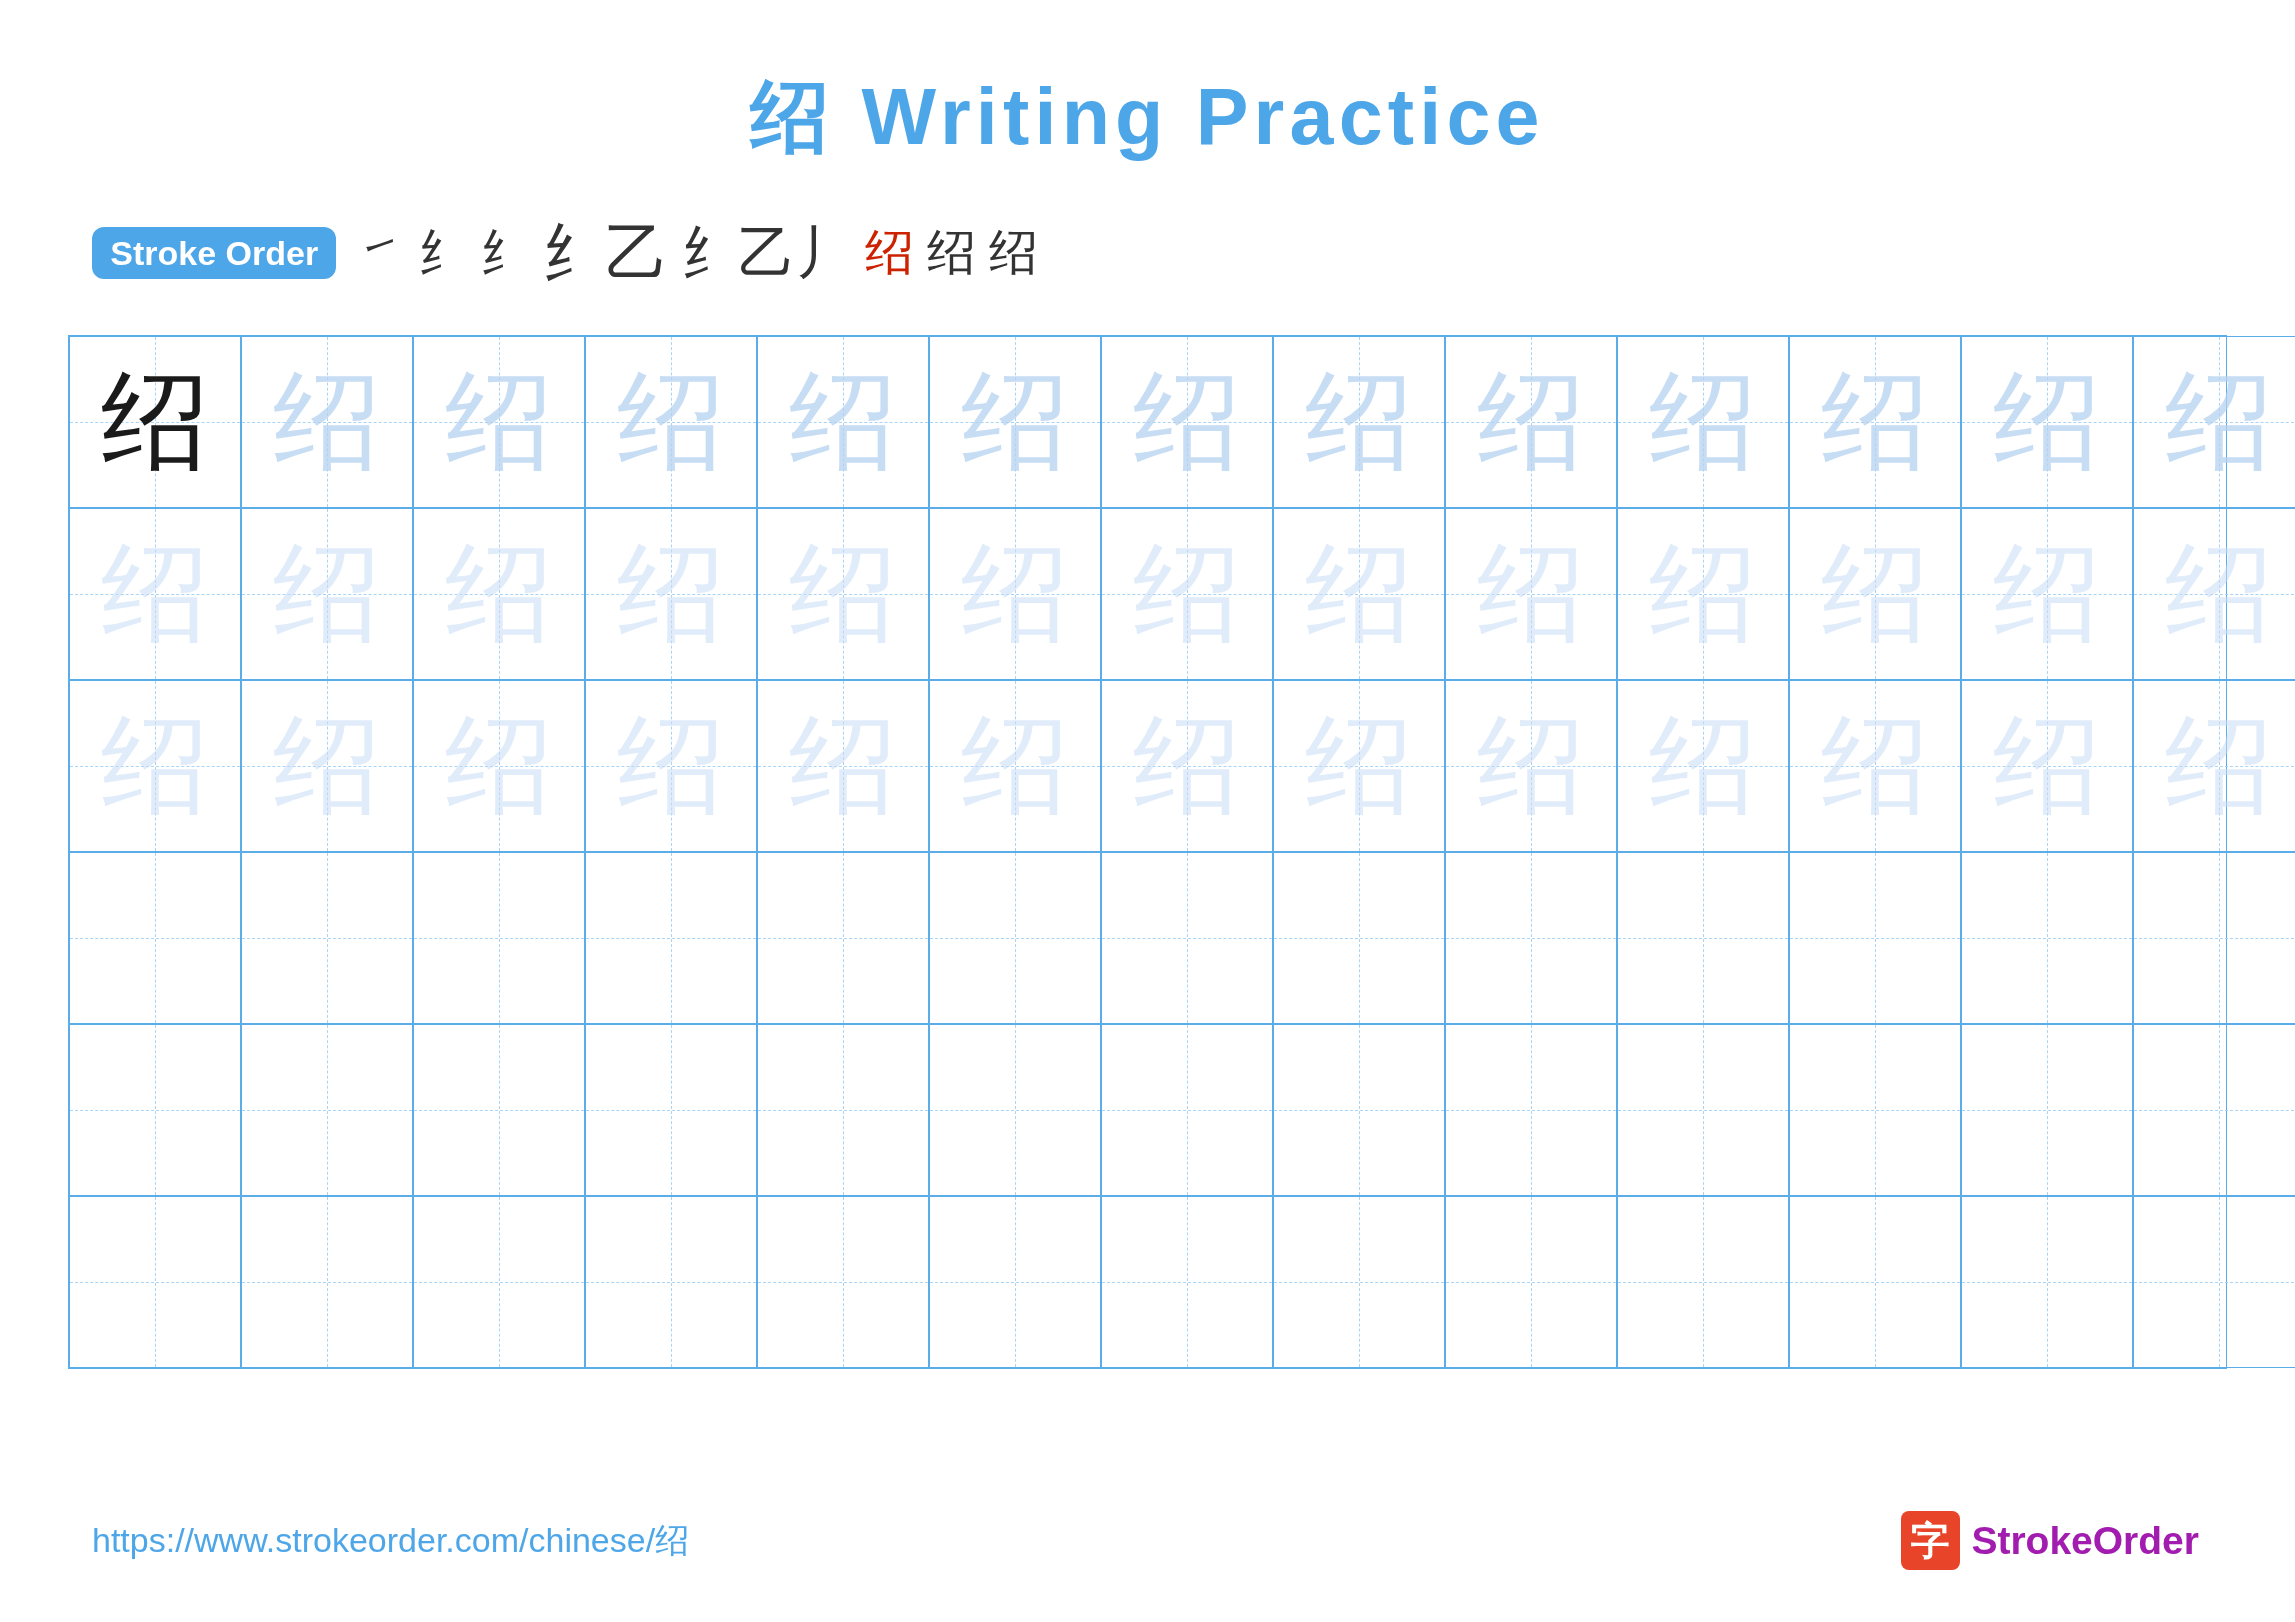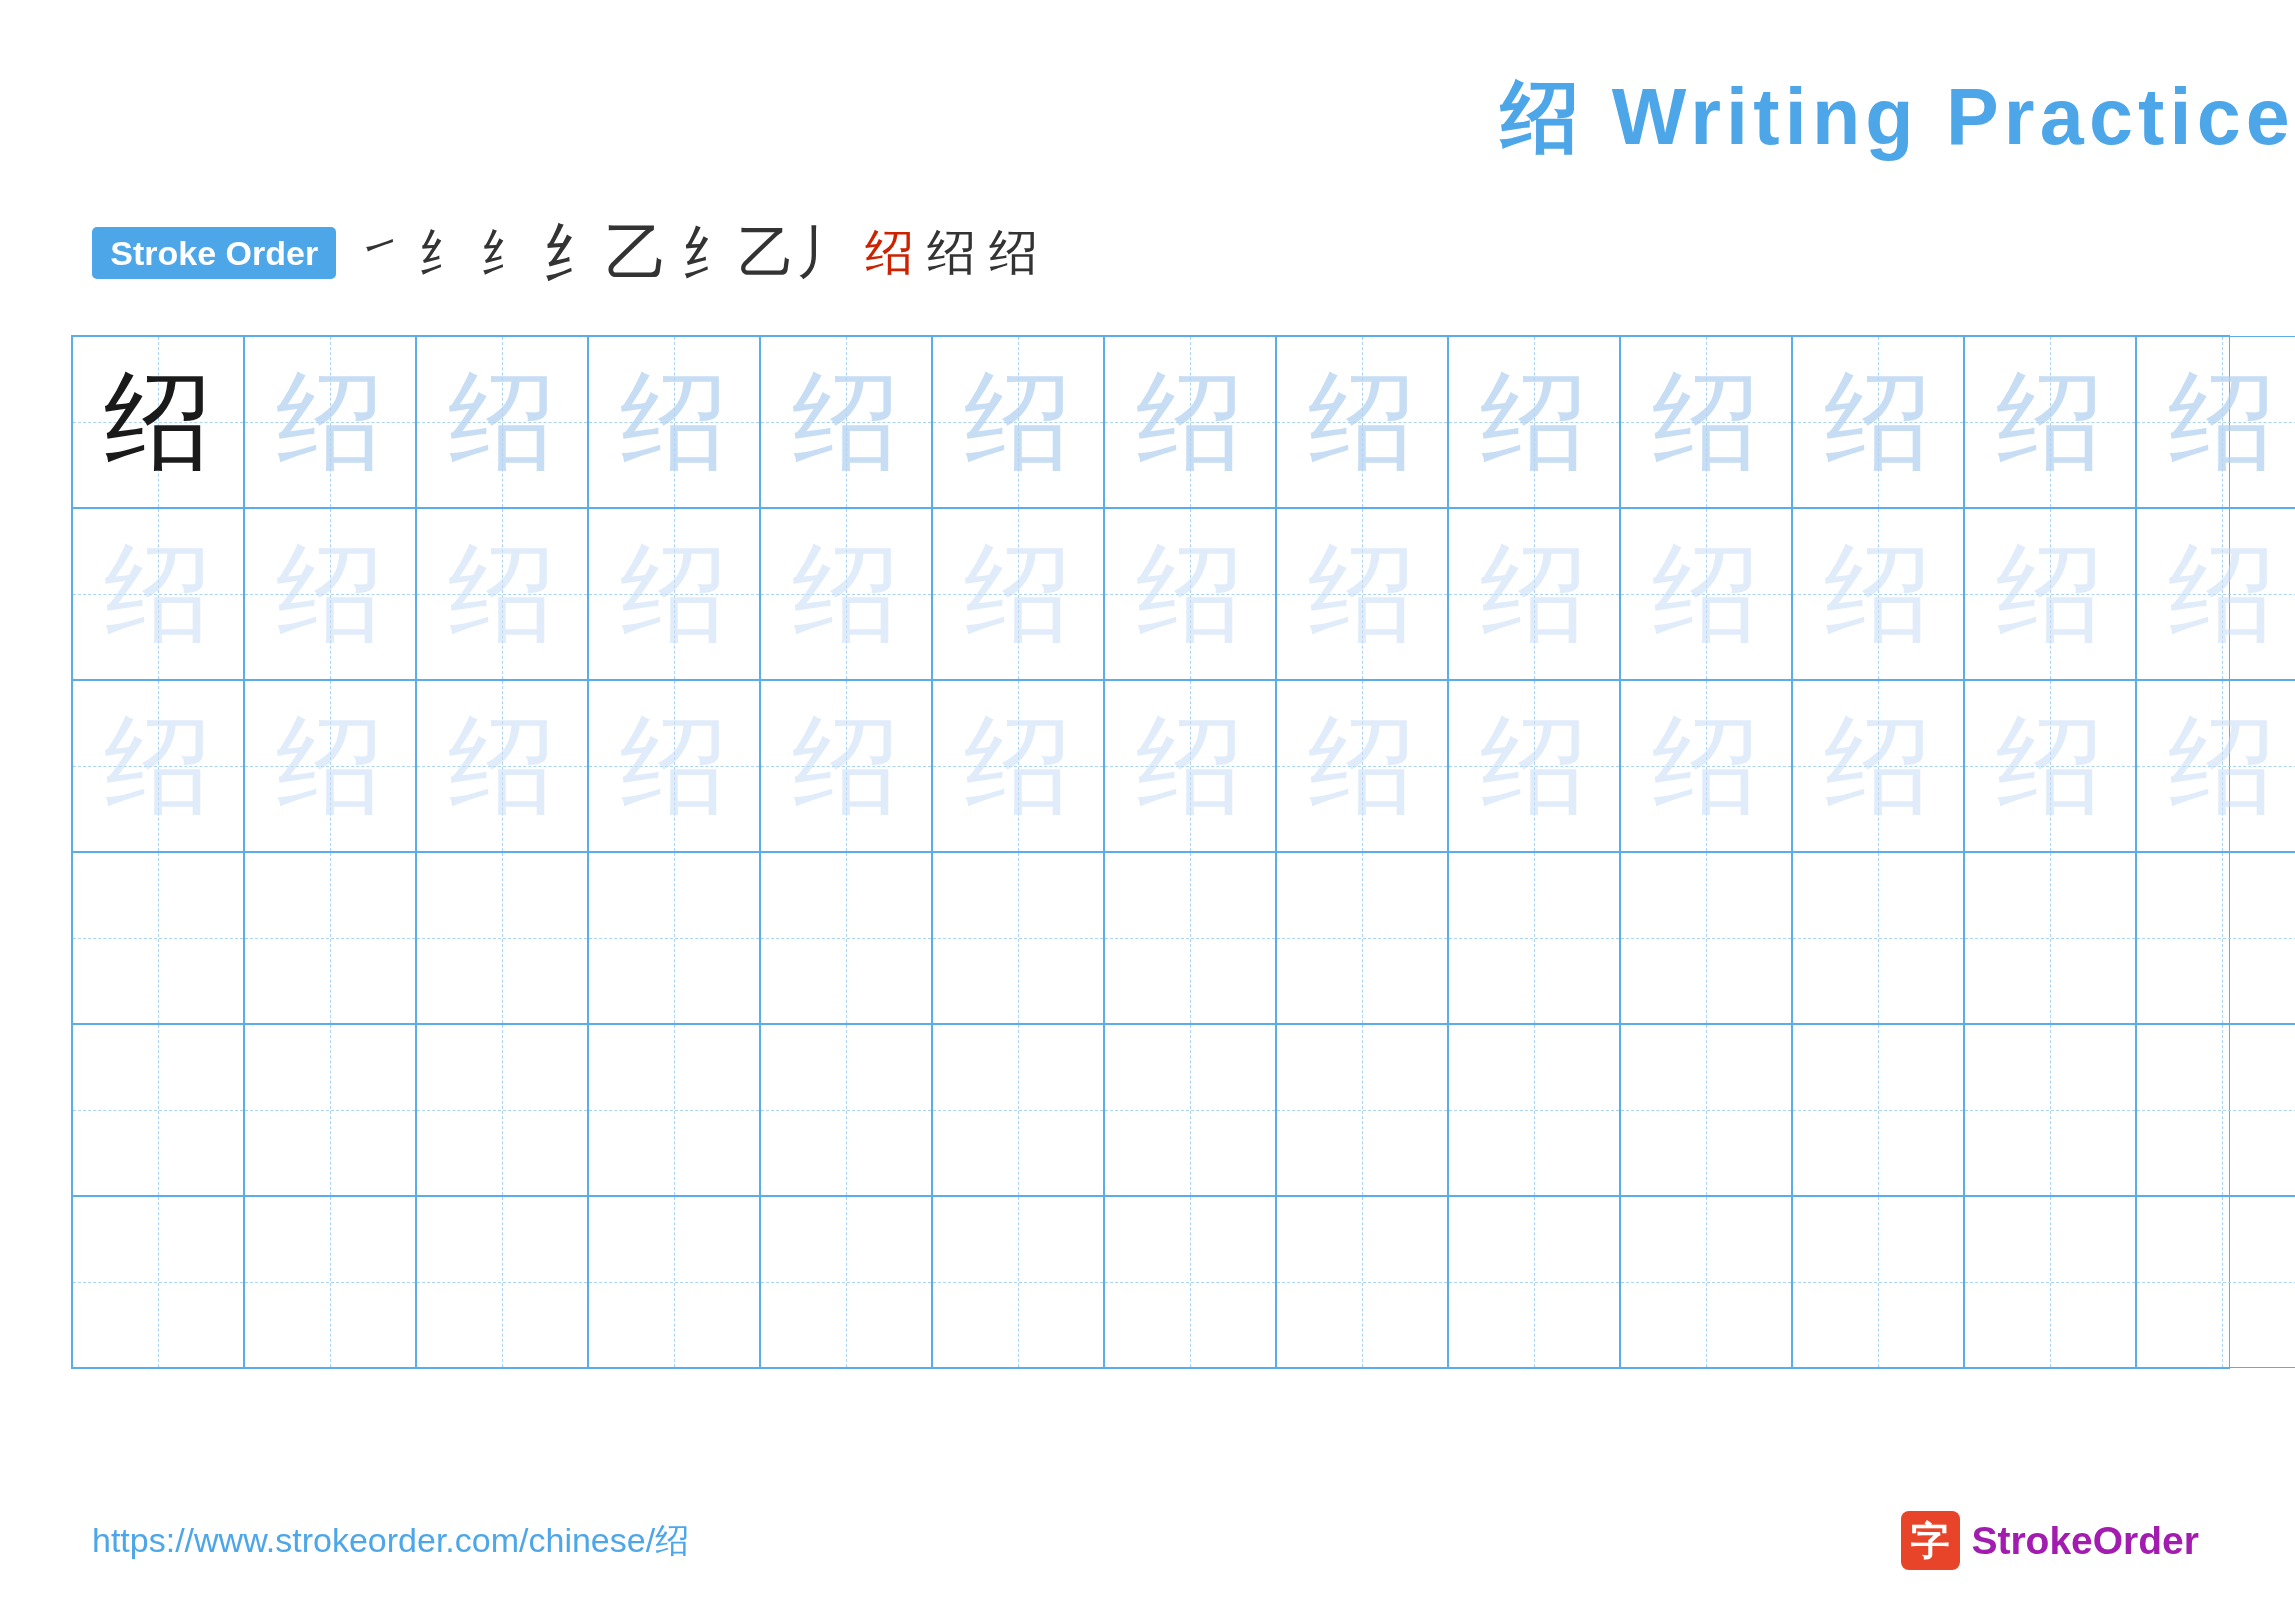--- a/index.html
+++ b/index.html
@@ -12,21 +12,21 @@
       overflow: hidden;
     }
 
     .page {
       width: 2295px;
       height: 1622px;
       background: #fff;
       position: relative;
       display: flex;
       flex-direction: column;
-      align-items: flex-end;
+      align-items: center;
     }
 
     .title {
       margin-top: 65px;
       font-size: 79px;
       font-weight: bold;
       color: #4da6e8;
       letter-spacing: 5.2px;
       text-align: center;
     }
@@ -39,21 +39,21 @@
       align-self: flex-start;
       gap: 19.6px;
     }
 
     .stroke-order-badge {
       background: #4da6e8;
       color: white;
       font-size: 34px;
       font-weight: bold;
       padding: 6.5px 18.3px;
-      border-radius: 5px;
+      border-radius: 12px;
       white-space: nowrap;
     }
 
     .stroke-steps {
       display: flex;
       align-items: center;
       gap: 13px;
     }
 
     .stroke-step {

